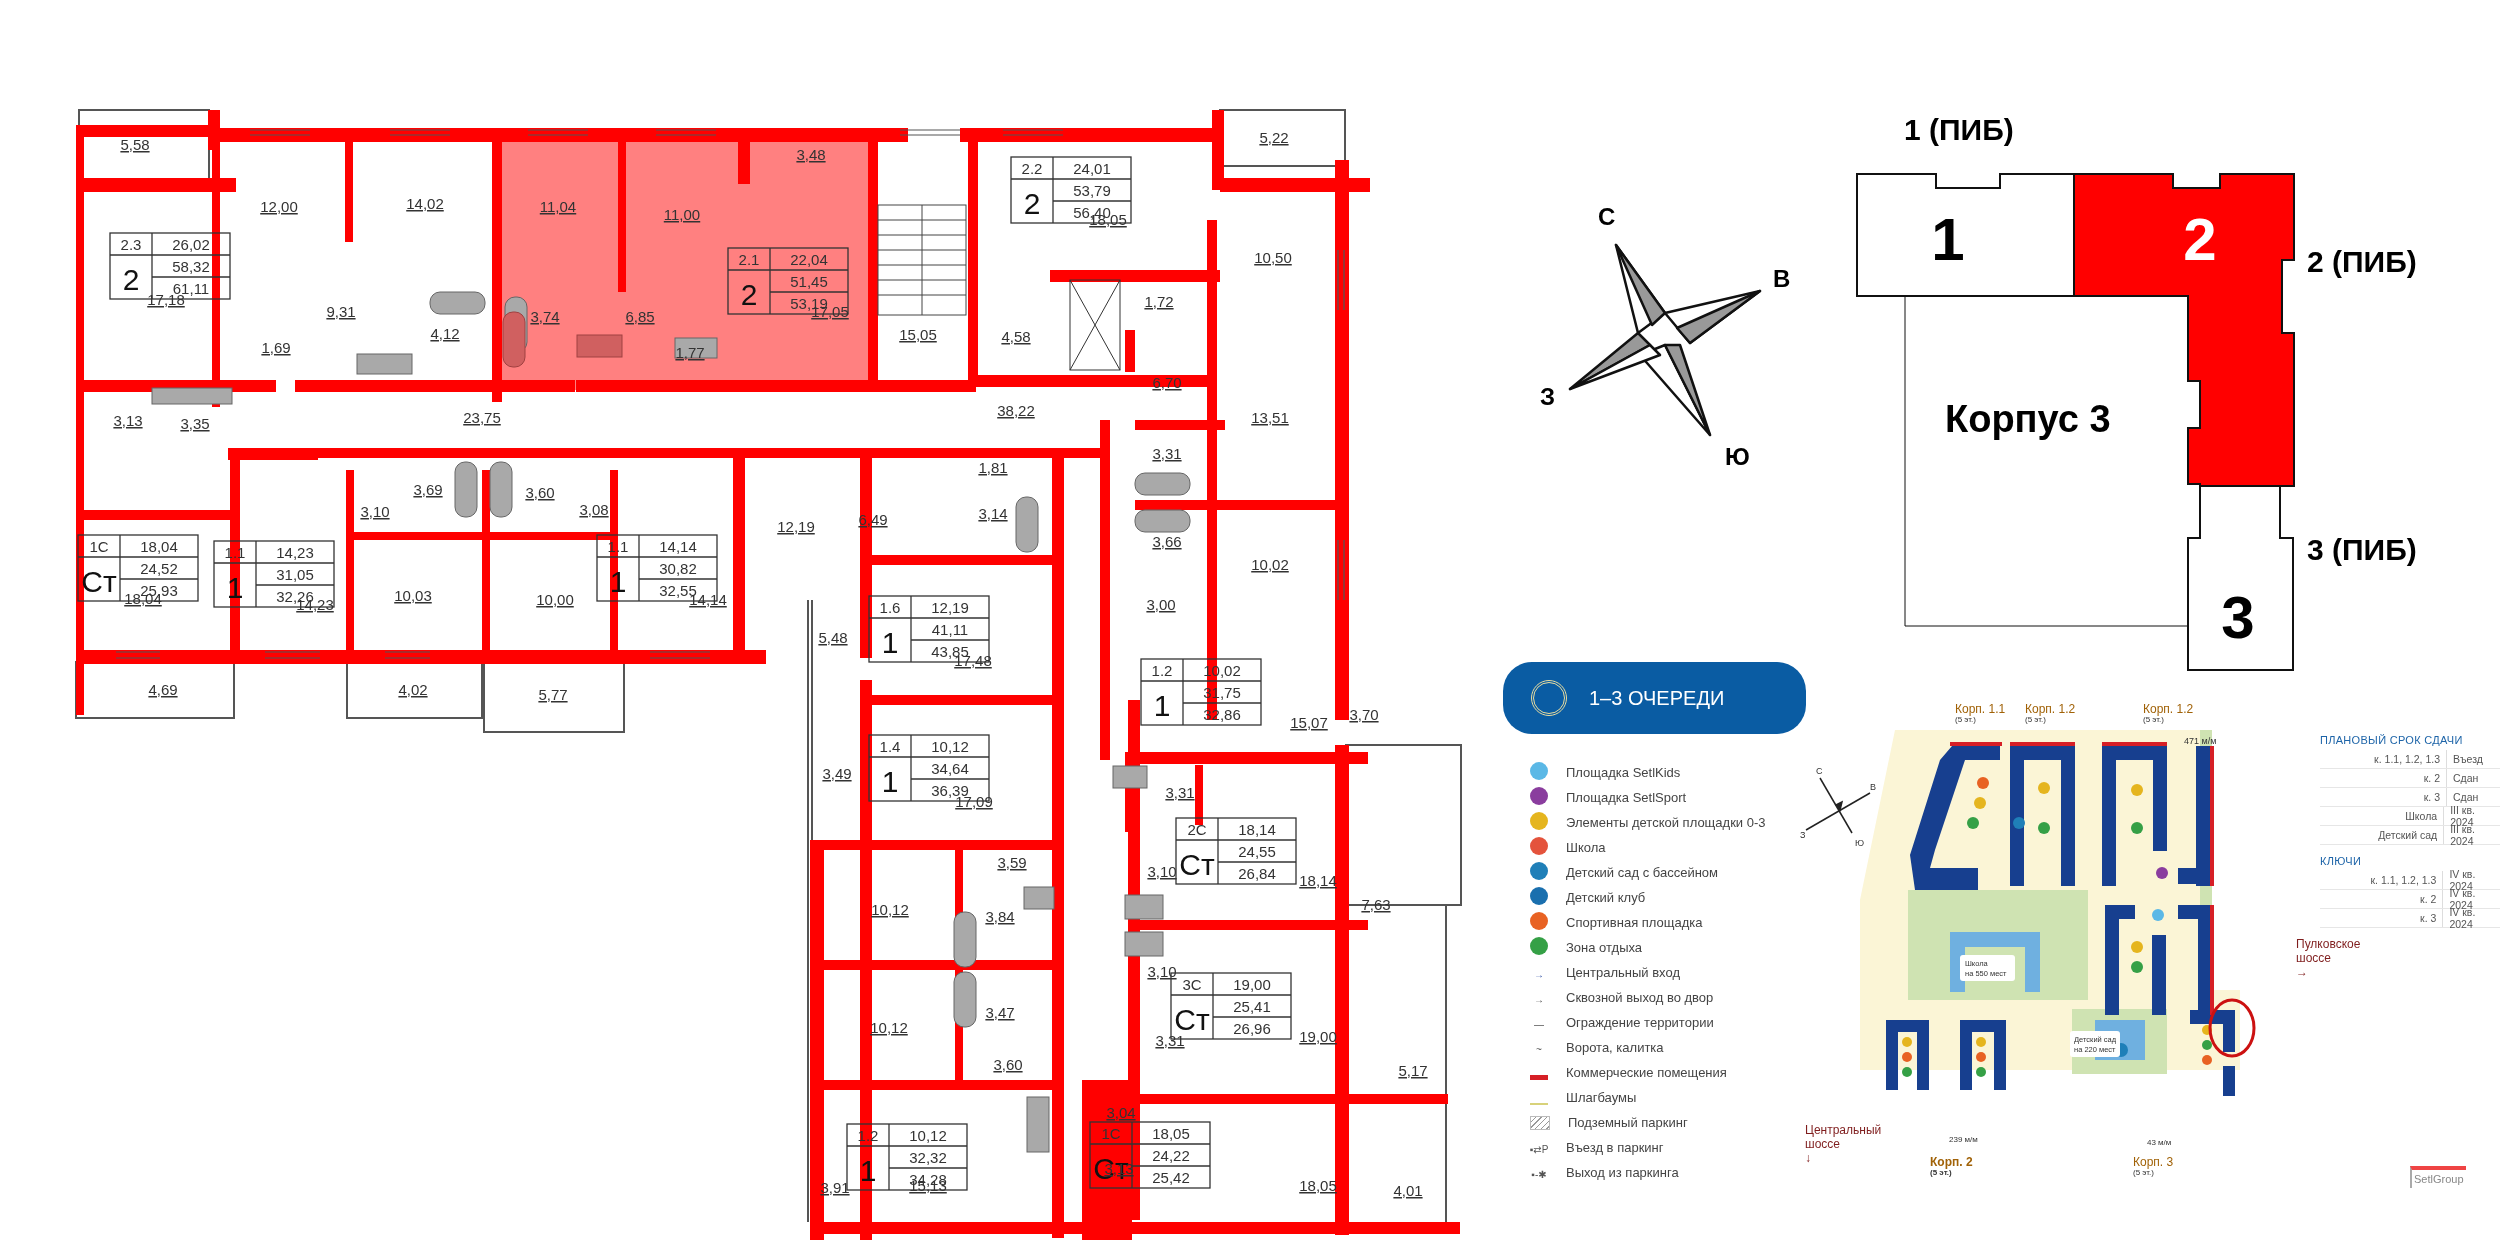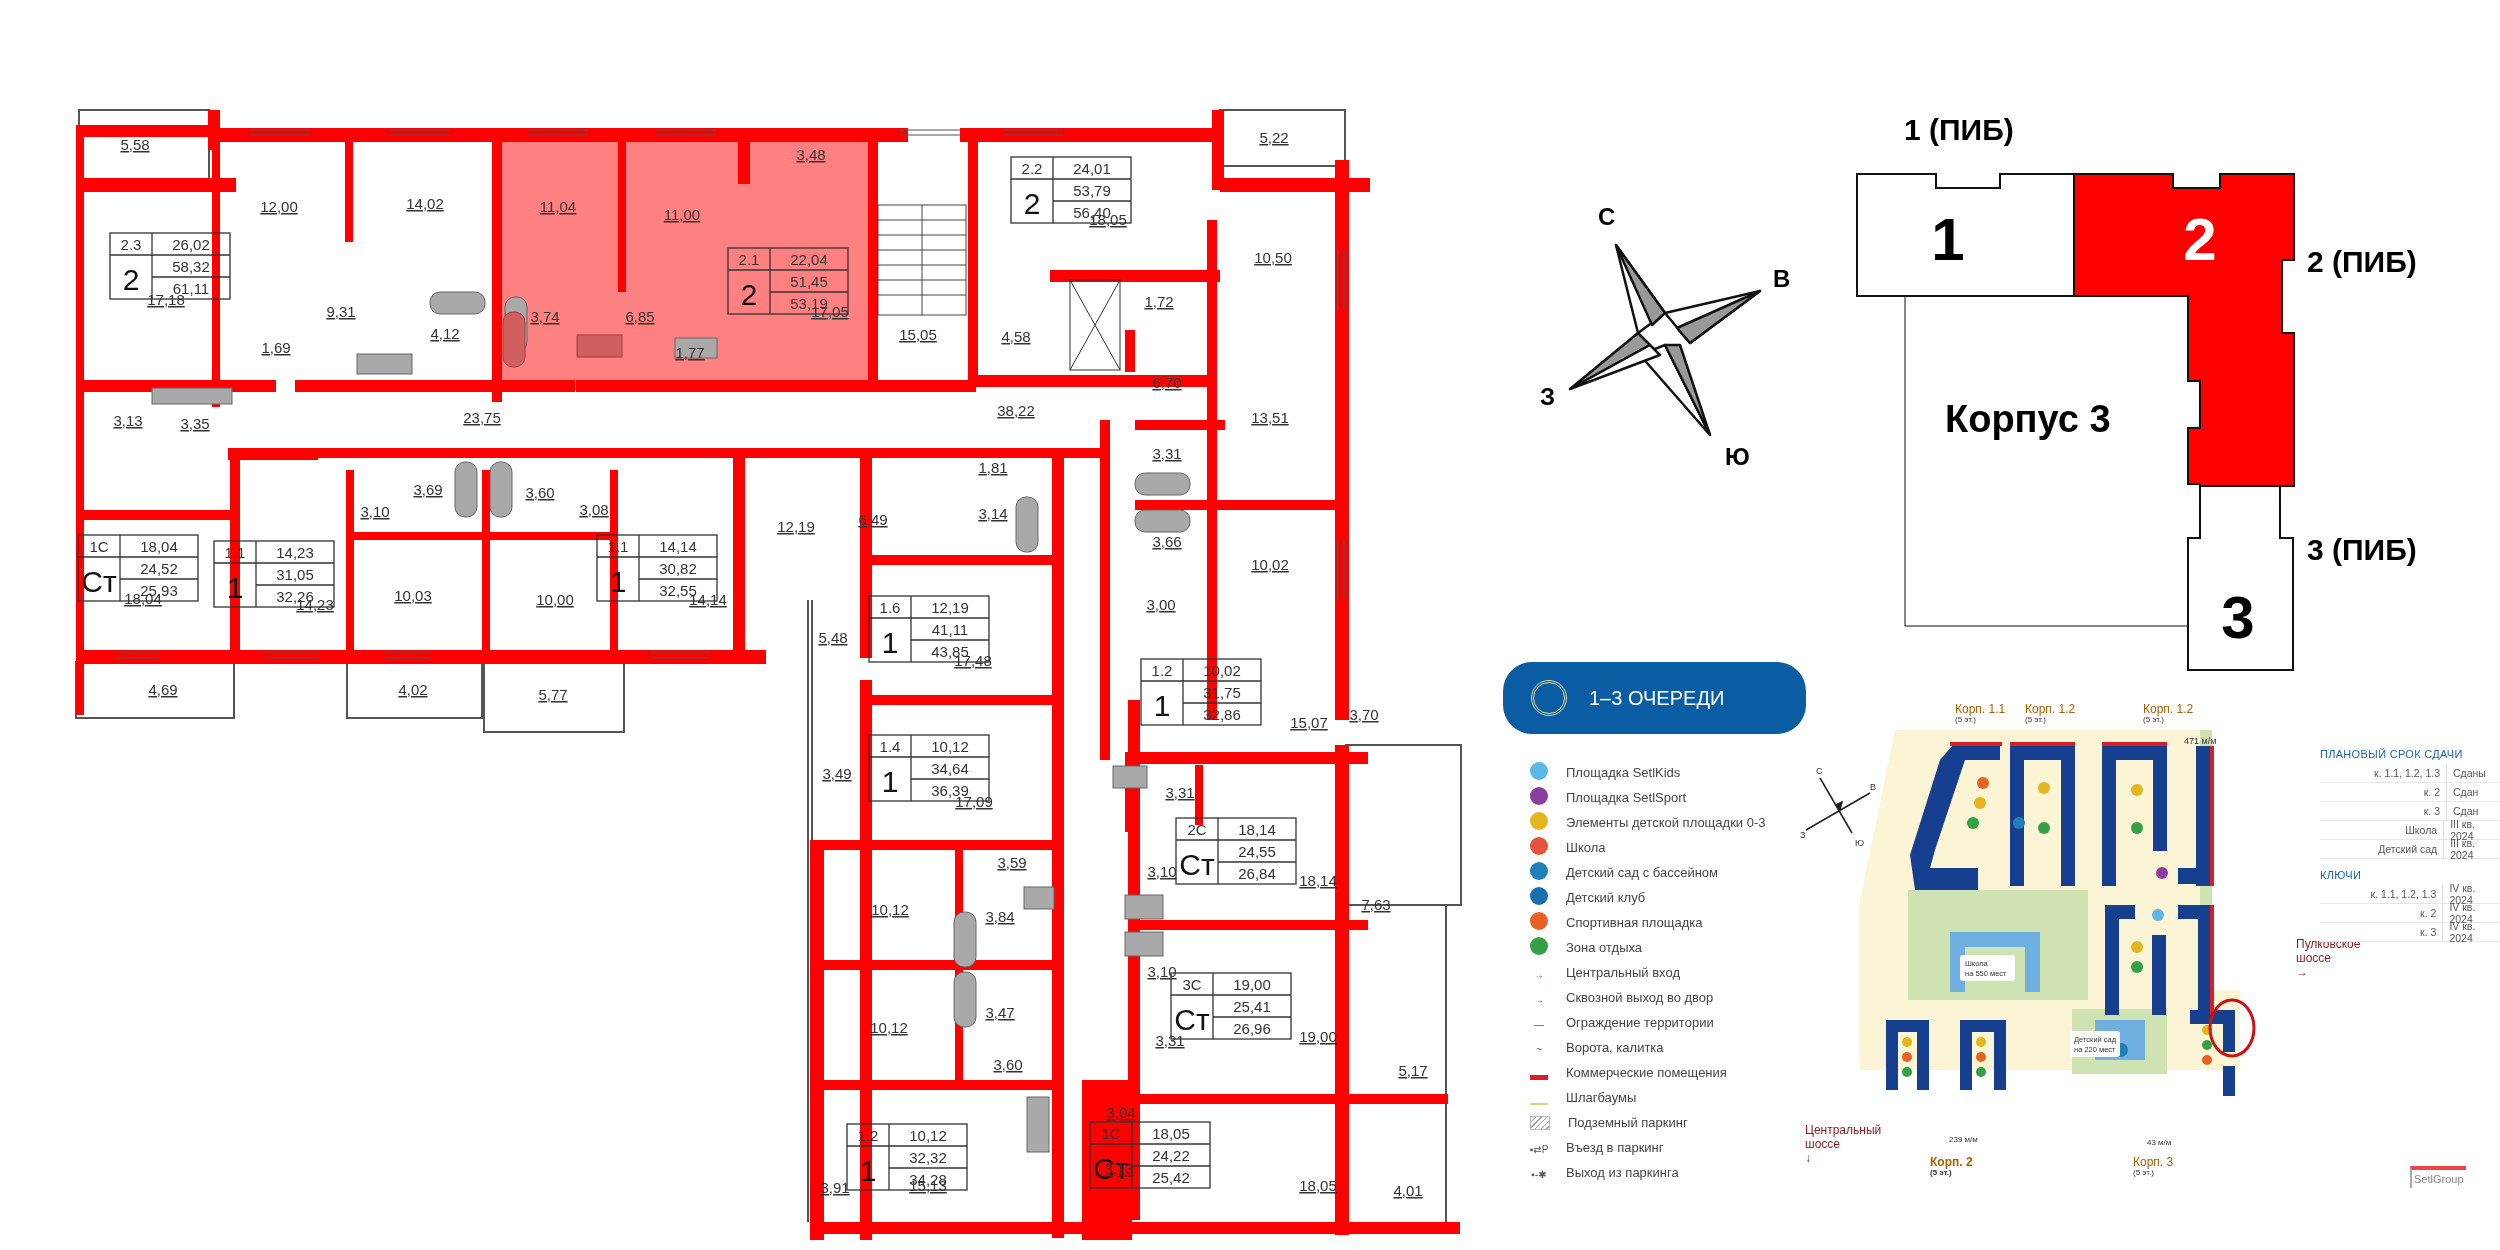--- a/index.html
+++ b/index.html
@@ -6,21 +6,21 @@
   body { width:2500px; height:1250px; position:relative; overflow:hidden; font-family:"Liberation Sans", sans-serif; color:#222; }
   .abs { position:absolute; }
   svg text { font-family:"Liberation Sans", sans-serif; }
   .room-label { font-size:15px; fill:#333; text-decoration:underline; }
   .apt-num { font-size:15px; fill:#333; }
   .apt-big { font-size:30px; fill:#111; }
   .legend-header { background:#0a5ca3; color:#fff; display:flex; align-items:center;border-radius:29px; }
   .legend-item { display:flex; align-items:flex-end; height:25px; font-size:13px; color:#444; }
   .legend-ico { width:18px; height:18px; border-radius:50%; margin-right:18px; flex:0 0 18px; display:flex; align-items:center; justify-content:center; color:#fff; font-size:10px; font-weight:bold; }
   .legend-line { width:18px; margin-right:18px; flex:0 0 18px; display:flex; align-items:center; justify-content:center; font-size:10px; color:#555; }
-  .sched-title { color:#1d64a8; font-size:11px; letter-spacing:0.3px; margin:20px 0 4px 0; }
+  .sched-title { color:#1d64a8; font-size:11px; letter-spacing:0.3px; margin:6px 0 4px 0; }
   .sched-row { display:flex; font-size:10.5px; color:#555; height:18px; align-items:center; border-bottom:1px solid #e6e6e6; }
   .sched-k { width:120px; text-align:right; padding-right:6px; border-right:1px solid #ddd; height:100%; display:flex; align-items:center; justify-content:flex-end; }
   .sched-v { padding-left:6px; }
   .sp-text { font-size:12px; color:#7f1d1d; line-height:14px; }
   .korp-lbl { font-size:12px; color:#a16207; line-height:12px; }
   .korp-sub { font-size:8px; color:#333; }
 </style>
 </head>
 <body>
 
@@ -636,21 +636,21 @@
     <div>шоссе</div>
     <div>→</div>
   </div>
 <div class="abs" style="left:2410px;top:1166px;font-size:11px;color:#888;border-left:2px solid #aaa;border-top:4px solid #ef4444;padding:3px 2px;">SetlGroup</div>
 
 <div class="abs" style="left:2320px;top:728px;width:180px;">
   <div class="sched-title">ПЛАНОВЫЙ СРОК СДАЧИ</div>
   <div id="delivery-rows">
       <div class="sched-row">
         <div class="sched-k">к. 1.1, 1.2, 1.3</div>
-        <div class="sched-v">Сданы</div>
+        <div class="sched-v">Въезд</div>
       </div>
       <div class="sched-row">
         <div class="sched-k">к. 2</div>
         <div class="sched-v">Сдан</div>
       </div>
       <div class="sched-row">
         <div class="sched-k">к. 3</div>
         <div class="sched-v">Сдан</div>
       </div>
       <div class="sched-row">

